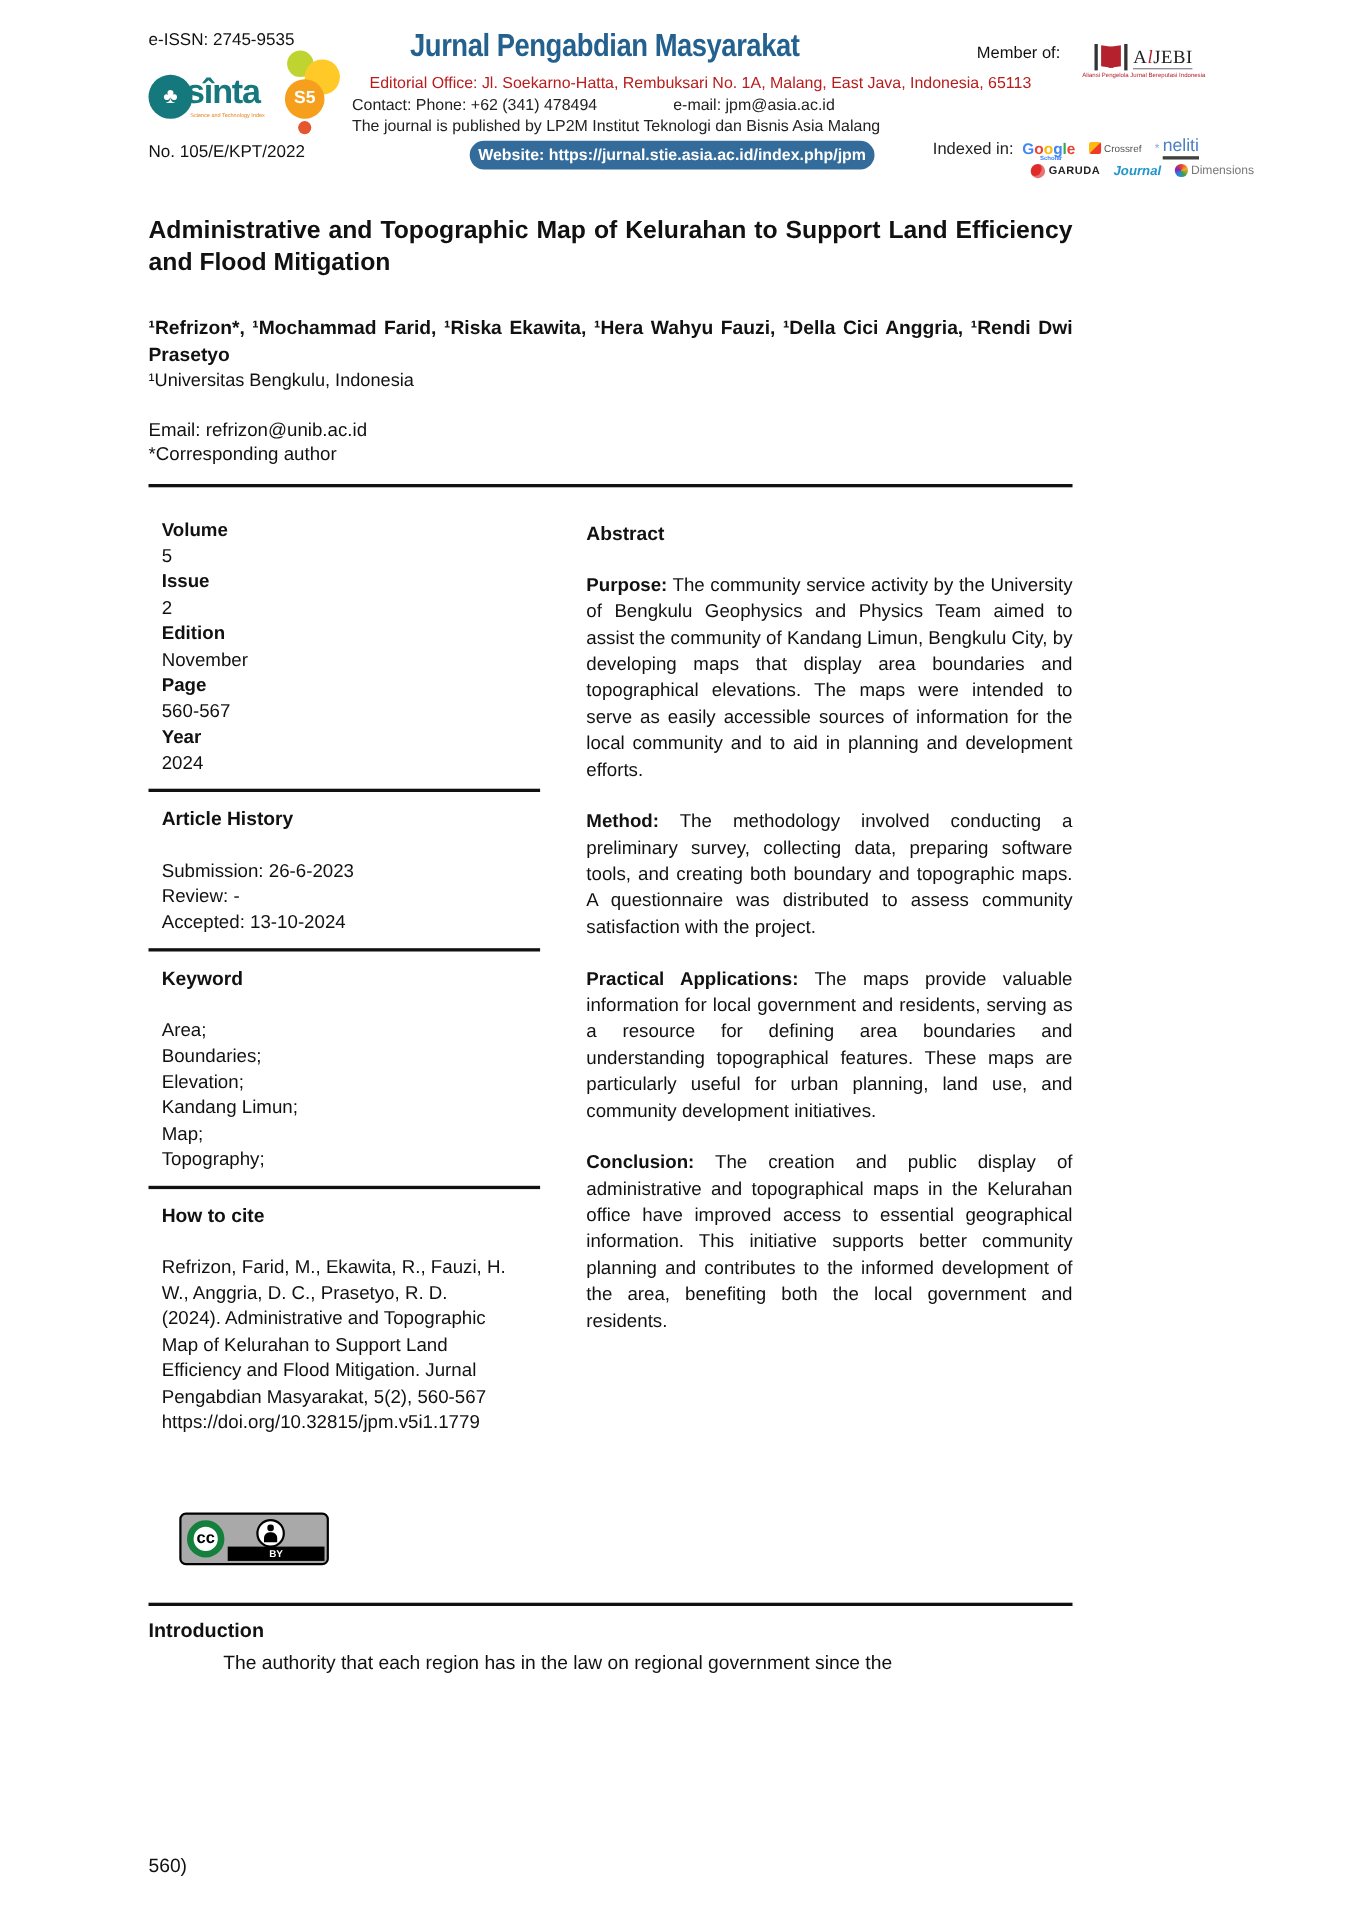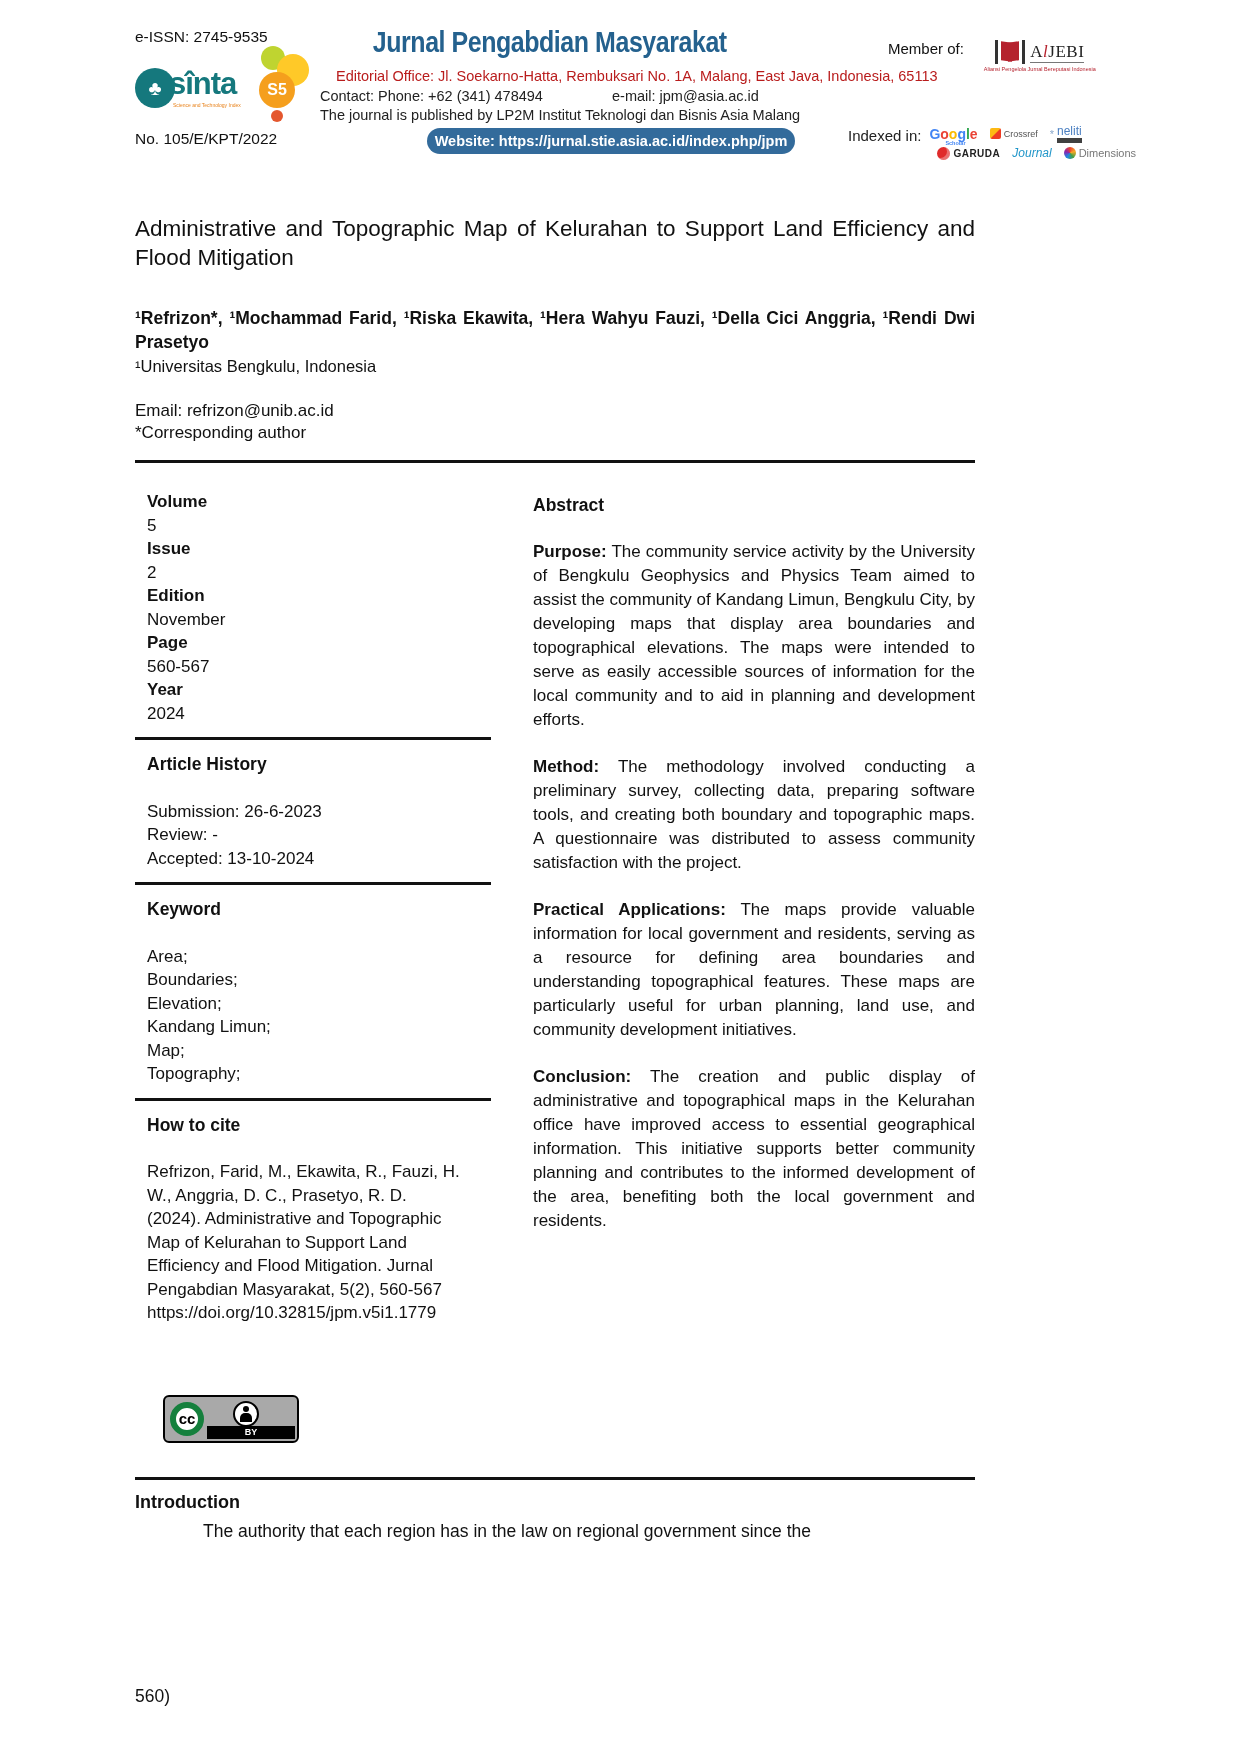--- a/index.html
+++ b/index.html
@@ -49,31 +49,31 @@
   .indexed { position:absolute; left:848px; top:124px; display:flex; gap:8px; }
   .indexed-label { font-size:15px; color:#222; padding-top:3px; }
   .idx-rows { display:flex; flex-direction:column; gap:3px; }
   .idx-row { display:flex; align-items:center; gap:12px; }
   .idx-row.second { margin-left:8px; }
   .logo { display:inline-flex; align-items:center; gap:3px; white-space:nowrap; }
   .google-logo { font-size:14px; font-weight:bold; letter-spacing:0; position:relative; }
   .google-sub { font-size:5.5px; color:#4285F4; position:absolute; left:16px; bottom:-4px; }
   .crossref-mark { width:11px; height:11px; border-radius:2px; background:linear-gradient(135deg,#fdb913 48%,#ef3b23 52%); }
   .crossref-text { font-size:9px; color:#555; }
-  .neliti { font-size:12px; color:#4a7fc1; border-bottom:5px solid #404040; }
+  .neliti { font-size:16px; color:#4a7fc1; border-bottom:3px solid #404040; }
   .neliti-mark { color:#8aa8cc; font-size:11px; }
   .garuda-mark { width:13px; height:13px; border-radius:50%; background:#e02b2b; box-shadow:inset -3px -2px 0 0 #ffffff55; }
   .garuda-text { font-size:10px; font-weight:bold; color:#222; letter-spacing:0.5px; }
-  .journal-logo { font-size:12px; color:#2196c9; font-style:italic; font-weight:normal; }
+  .journal-logo { font-size:12px; color:#2196c9; font-style:italic; font-weight:bold; }
   .dim-mark { width:12px; height:12px; border-radius:50%;
     background:conic-gradient(#e7432e,#f9a825,#43a047,#1e88e5,#8e24aa,#e7432e); }
   .dim-text { font-size:11px; color:#777; }
   
   .article-head { padding:0 267px 0 135px; }
-  .art-title { font-size:22.5px; line-height:29px; font-weight:normal; text-align:justify; margin-top:42px; color:#111; }
+  .art-title { font-size:22.5px; line-height:29px; font-weight:bold; text-align:justify; margin-top:22px; color:#111; }
   .authors { margin-top:34px; font-weight:bold; font-size:17.5px; line-height:24px; text-align:justify; }
   .affiliation { font-size:16.5px; margin-top:3px; }
   .corresponding { margin-top:24px; font-size:17px; line-height:22px; }
   
   .rule-full { margin-left:135px; width:840px; height:3px; background:#111; }
   .rule-col { width:356px; height:3px; background:#111; margin:12px 0 13px 0; }
   
   .columns { display:flex; margin:16px 267px 0 135px; }
   .col-meta { width:356px; flex:0 0 356px; font-size:17px; line-height:23.5px; }
   .meta-inner { padding-left:12px; width:330px; }

